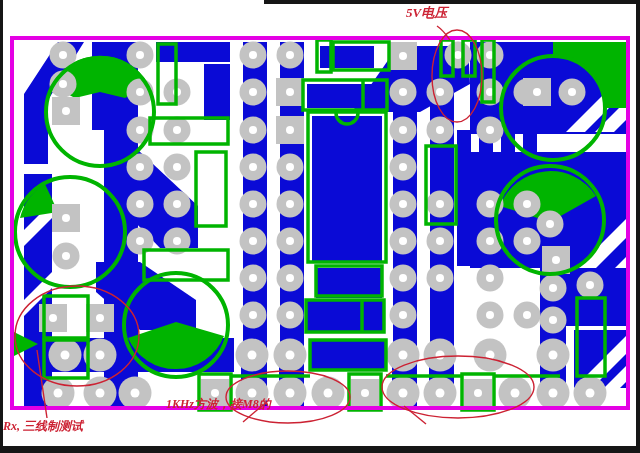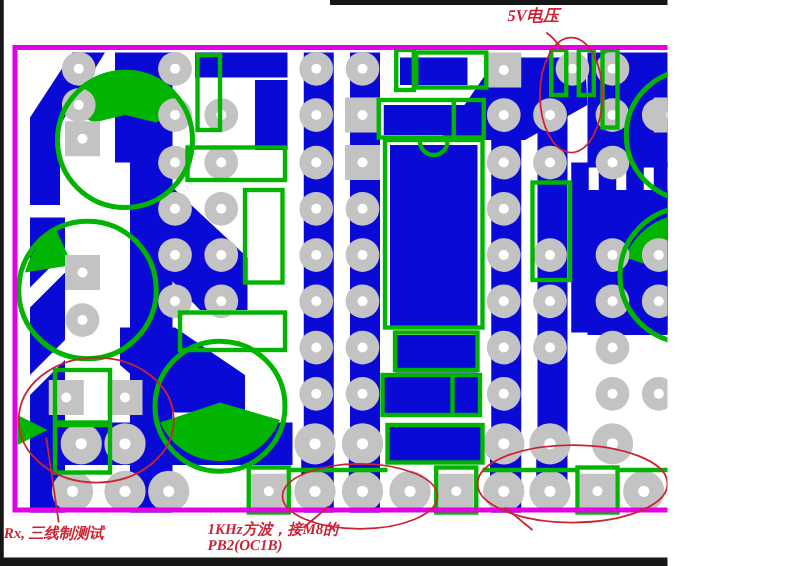--- a/index.html
+++ b/index.html
@@ -1,16 +1,16 @@
 <!DOCTYPE html>
 <html style="--background: #ffffff; --copper: #0a0ad6; --pad: #c3c3c3; --pad_hole: #ffffff; --silkscreen: #00b400; --board_border: #e400e4; --annotation: #cc2233; --frame: #161616;"><head>
 <meta charset="utf-8">
 <style>
   html,body{margin:0;padding:0;background:#fff;}
-  #stage{position:relative;width:534px;height:453px;background:#fff;overflow:hidden;
+  #stage{position:relative;width:640px;height:453px;background:#fff;overflow:hidden;
          font-family:"Liberation Serif", serif;}
   svg{position:absolute;left:0;top:0;}
   .copper{fill:var(--copper);}
   .whitecut{fill:var(--background);}
   .pad{fill:var(--pad);}
   .hole{fill:var(--pad_hole);}
   .silk{stroke:var(--silkscreen);stroke-width:3.5;fill:none;}
   .silkc{stroke:var(--silkscreen);stroke-width:4;fill:none;}
   .silkfill{fill:var(--silkscreen);}
   .border{stroke:var(--board_border);stroke-width:4;fill:none;}
@@ -242,19 +242,18 @@
     <line class="ann" x1="243" y1="422" x2="263" y2="405"></line>
     <ellipse class="ann" cx="458" cy="387" rx="76" ry="31"></ellipse>
     <line class="ann" x1="404" y1="406" x2="426" y2="424"></line>
   </g>
 </svg>
 
 <div class="label big" style="left:406px;top:6px">5V电压</div>
 
 <div class="label" style="left:3px;top:420px">Rx, 三线制测试</div>
 
-<div class="label" style="left:166px;top:417px">
+<div class="label" style="left:166px;top:398px">
   <div>1KHz方波，接M8的</div>
-  <div>PB2(OC1B)</div>
 </div>
 
 
 </div>
 
 </body></html>

